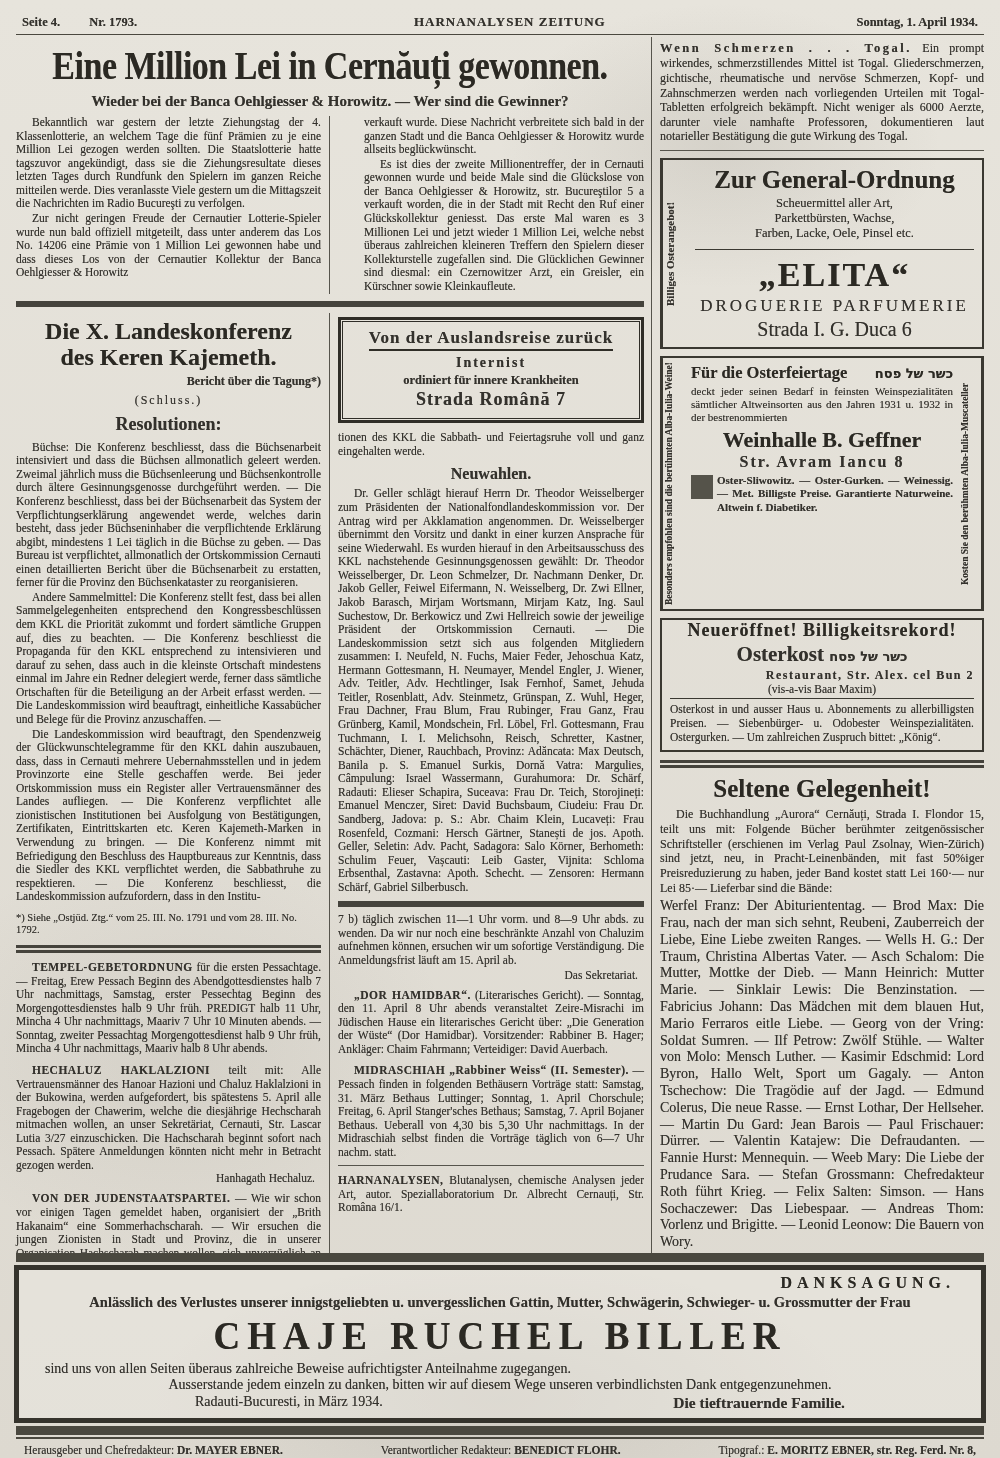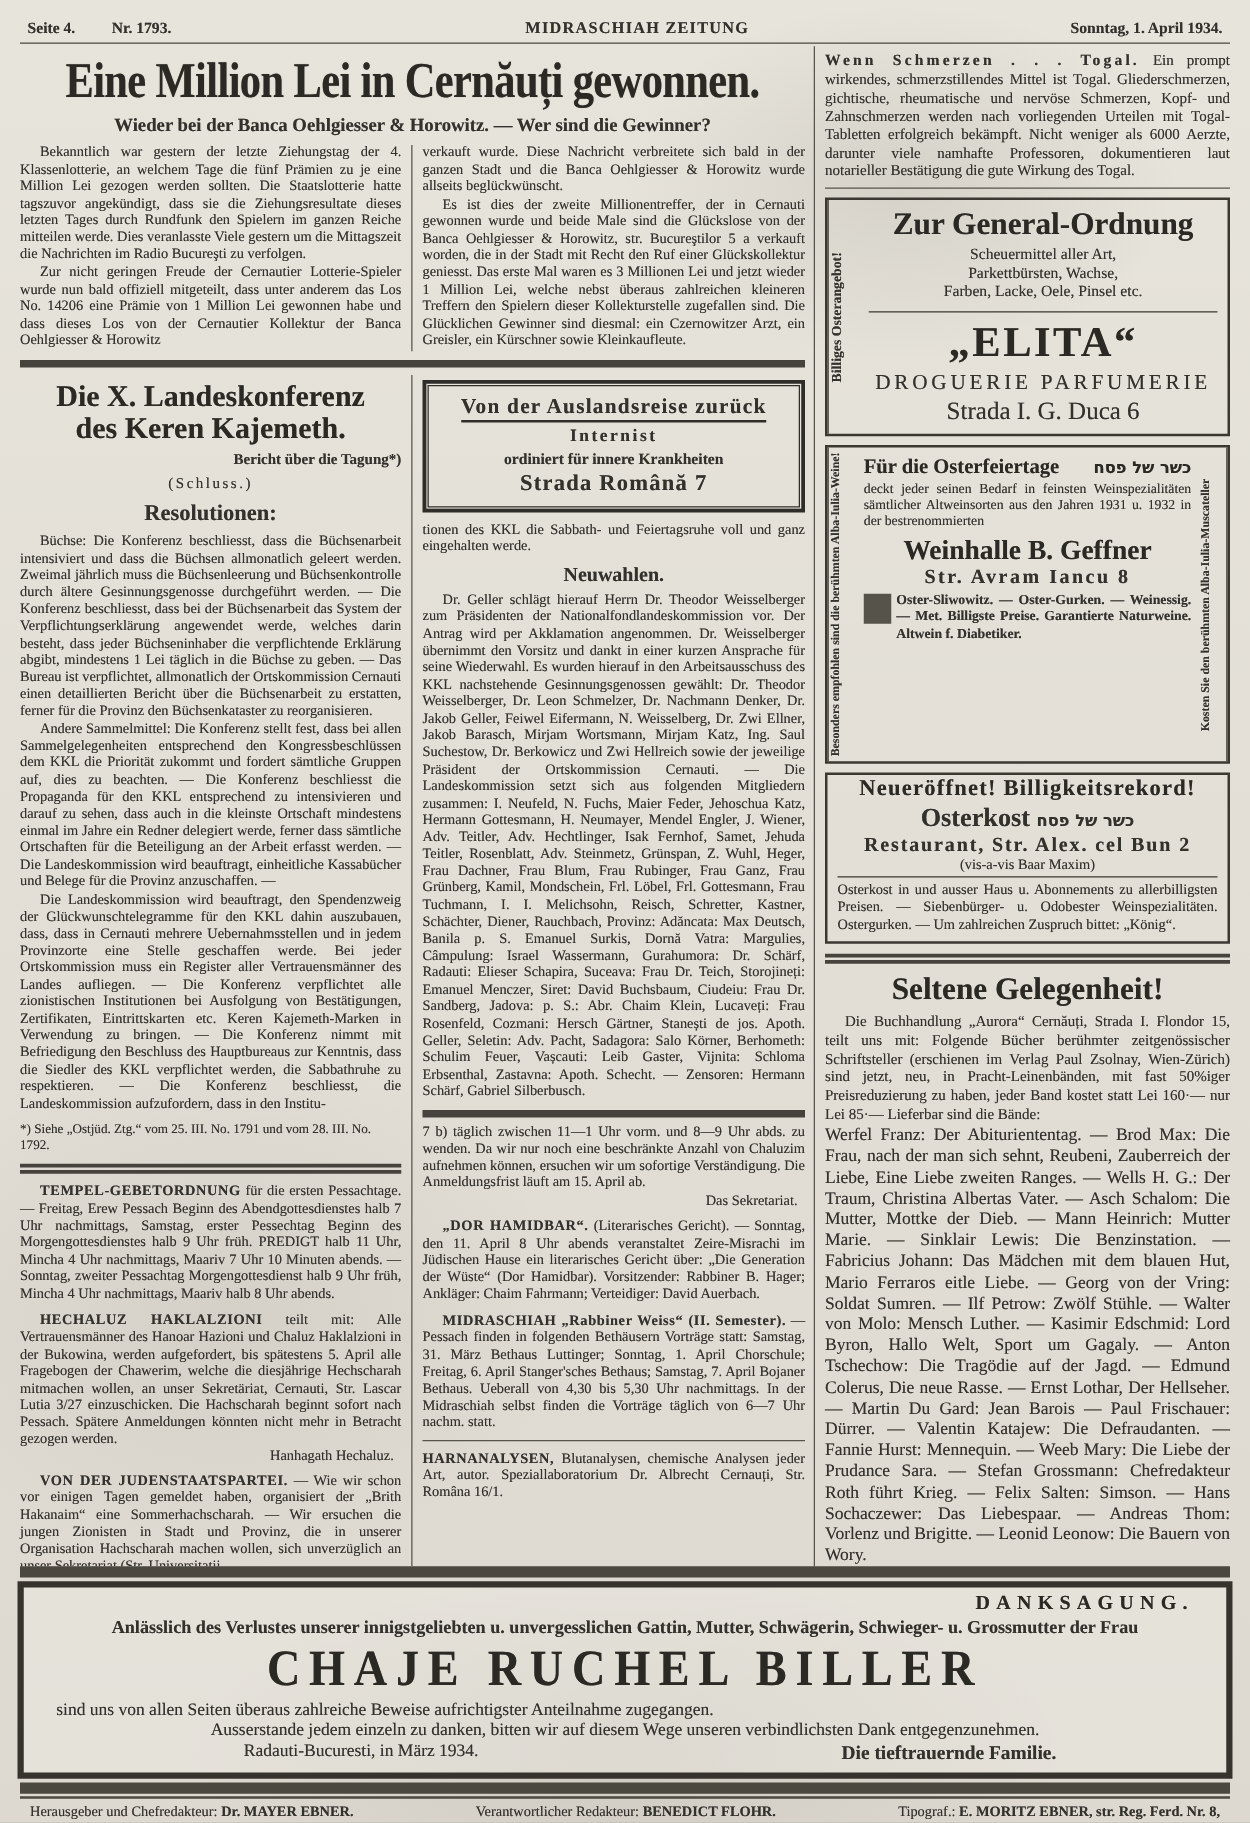--- a/index.html
+++ b/index.html
@@ -23,21 +23,21 @@
   .masthead .center { letter-spacing:1px; font-size:13px; }
 
   
   .cols { display:flex; margin-top:2px; }
   .left-main { width:628px; flex:none; }
   .right-rail { flex:1; border-left:1.5px solid #56544c; margin-left:7px; padding-left:8px; padding-top:2px; }
 
   
   .hl { font-size:34px; font-weight:bold; letter-spacing:-0.5px; text-align:center; margin:10px 0 4px; transform:scaleY(1.18); color:#2b2923; }
   .sub { font-size:15px; font-weight:bold; text-align:center; margin:8px 0 6px; }
-  .two-col { display:flex; }
+  .two-col { display:flex;gap:26px; }
   .two-col .c1 { width:305px; flex:none; padding-right:8px; border-right:1px solid #56544c; }
   .two-col .c2 { flex:1; padding-left:8px; }
 
   p.body { font-size:11.5px; line-height:1.18; text-align:justify; margin:0 0 1px; text-indent:16px; hyphens:none; }
   p.body.noindent { text-indent:0; }
 
   .bar { height:6px; background:#45433c; margin:7px 0 6px; }
   .rule-double { height:2px; border-top:3px solid #45433c; border-bottom:3px solid #45433c; margin:8px 0 7px; }
   .rule-thin { border-top:1.5px solid #56544c; margin:6px 0 5px; }
 
@@ -88,21 +88,21 @@
   .hebrew { font-family:"DejaVu Sans",sans-serif; font-size:13px; font-weight:bold; }
   .geffner-intro { font-size:11px; line-height:1.2; text-align:justify; margin:2px 0; }
   .geffner-name { font-size:22px; font-weight:bold; text-align:center; margin:2px 0 0; color:#2b2923; }
   .geffner-addr { font-size:16px; font-weight:bold; letter-spacing:2px; text-align:center; margin:0 0 3px; }
   .geffner-details { font-size:11px; line-height:1.25; text-align:justify; font-weight:bold; position:relative; padding-left:26px; }
   .ornament { position:absolute; left:0; top:1px; width:22px; height:24px; background:#55534a; }
 
   .osterkost { display:block; padding:0 8px 6px; }
   .osterkost .l1 { font-size:18px; font-weight:bold; letter-spacing:1px; text-align:center; color:#2b2923; }
   .osterkost .l2 { font-size:21px; font-weight:bold; text-align:center; margin:1px 0; }
-  .osterkost .l3 { font-size:16px; font-weight:bold; letter-spacing:1.5px; text-align:center; }
+  .osterkost .l3 { font-size:12px; font-weight:bold; letter-spacing:1.5px; text-align:right; }
   .osterkost .l4 { font-size:11.5px; text-align:center; margin-bottom:3px; }
   .osterkost .tx { font-size:11.5px; line-height:1.2; text-align:justify; border-top:1.5px solid #3a3831; padding-top:4px; }
 
   .aurora-h { font-size:25px; font-weight:bold; text-align:center; margin:6px 0 4px; color:#2b2923; }
   .aurora-intro { font-size:12px; line-height:1.22; text-align:justify; text-indent:16px; margin:0 0 3px; }
   .aurora-books { font-size:14px; line-height:1.2; text-align:justify; margin:0 0 3px; }
   .aurora-outro { font-size:12px; text-align:justify; text-indent:22px; margin:2px 0 0; }
 
   .kurse-h { font-size:21px; font-weight:bold; text-align:center; margin:8px 0 5px; color:#2b2923; }
   .kurse p { font-size:11.8px; line-height:1.22; text-align:justify; text-indent:16px; margin:0 0 1px; }
@@ -126,21 +126,21 @@
 <body>
 
 <div class="page">
   <div class="content">
 
     <div class="masthead">
       <div class="left">
         <span>Seite 4.</span>
         <span>Nr. 1793.</span>
       </div>
-      <div class="center">MIDRASCHIAH ZEITUNG</div>
+      <div class="center">HARNANALYSEN ZEITUNG</div>
       <div class="right">Sonntag, 1. April 1934.</div>
     </div>
 
     <div class="cols">
 
       <div class="left-main">
         <div class="hl">Eine Million Lei in Cernăuți gewonnen.</div>
         <div class="sub">Wieder bei der Banca Oehlgiesser &amp; Horowitz. — Wer sind die Gewinner?</div>
 
         <div class="two-col">

